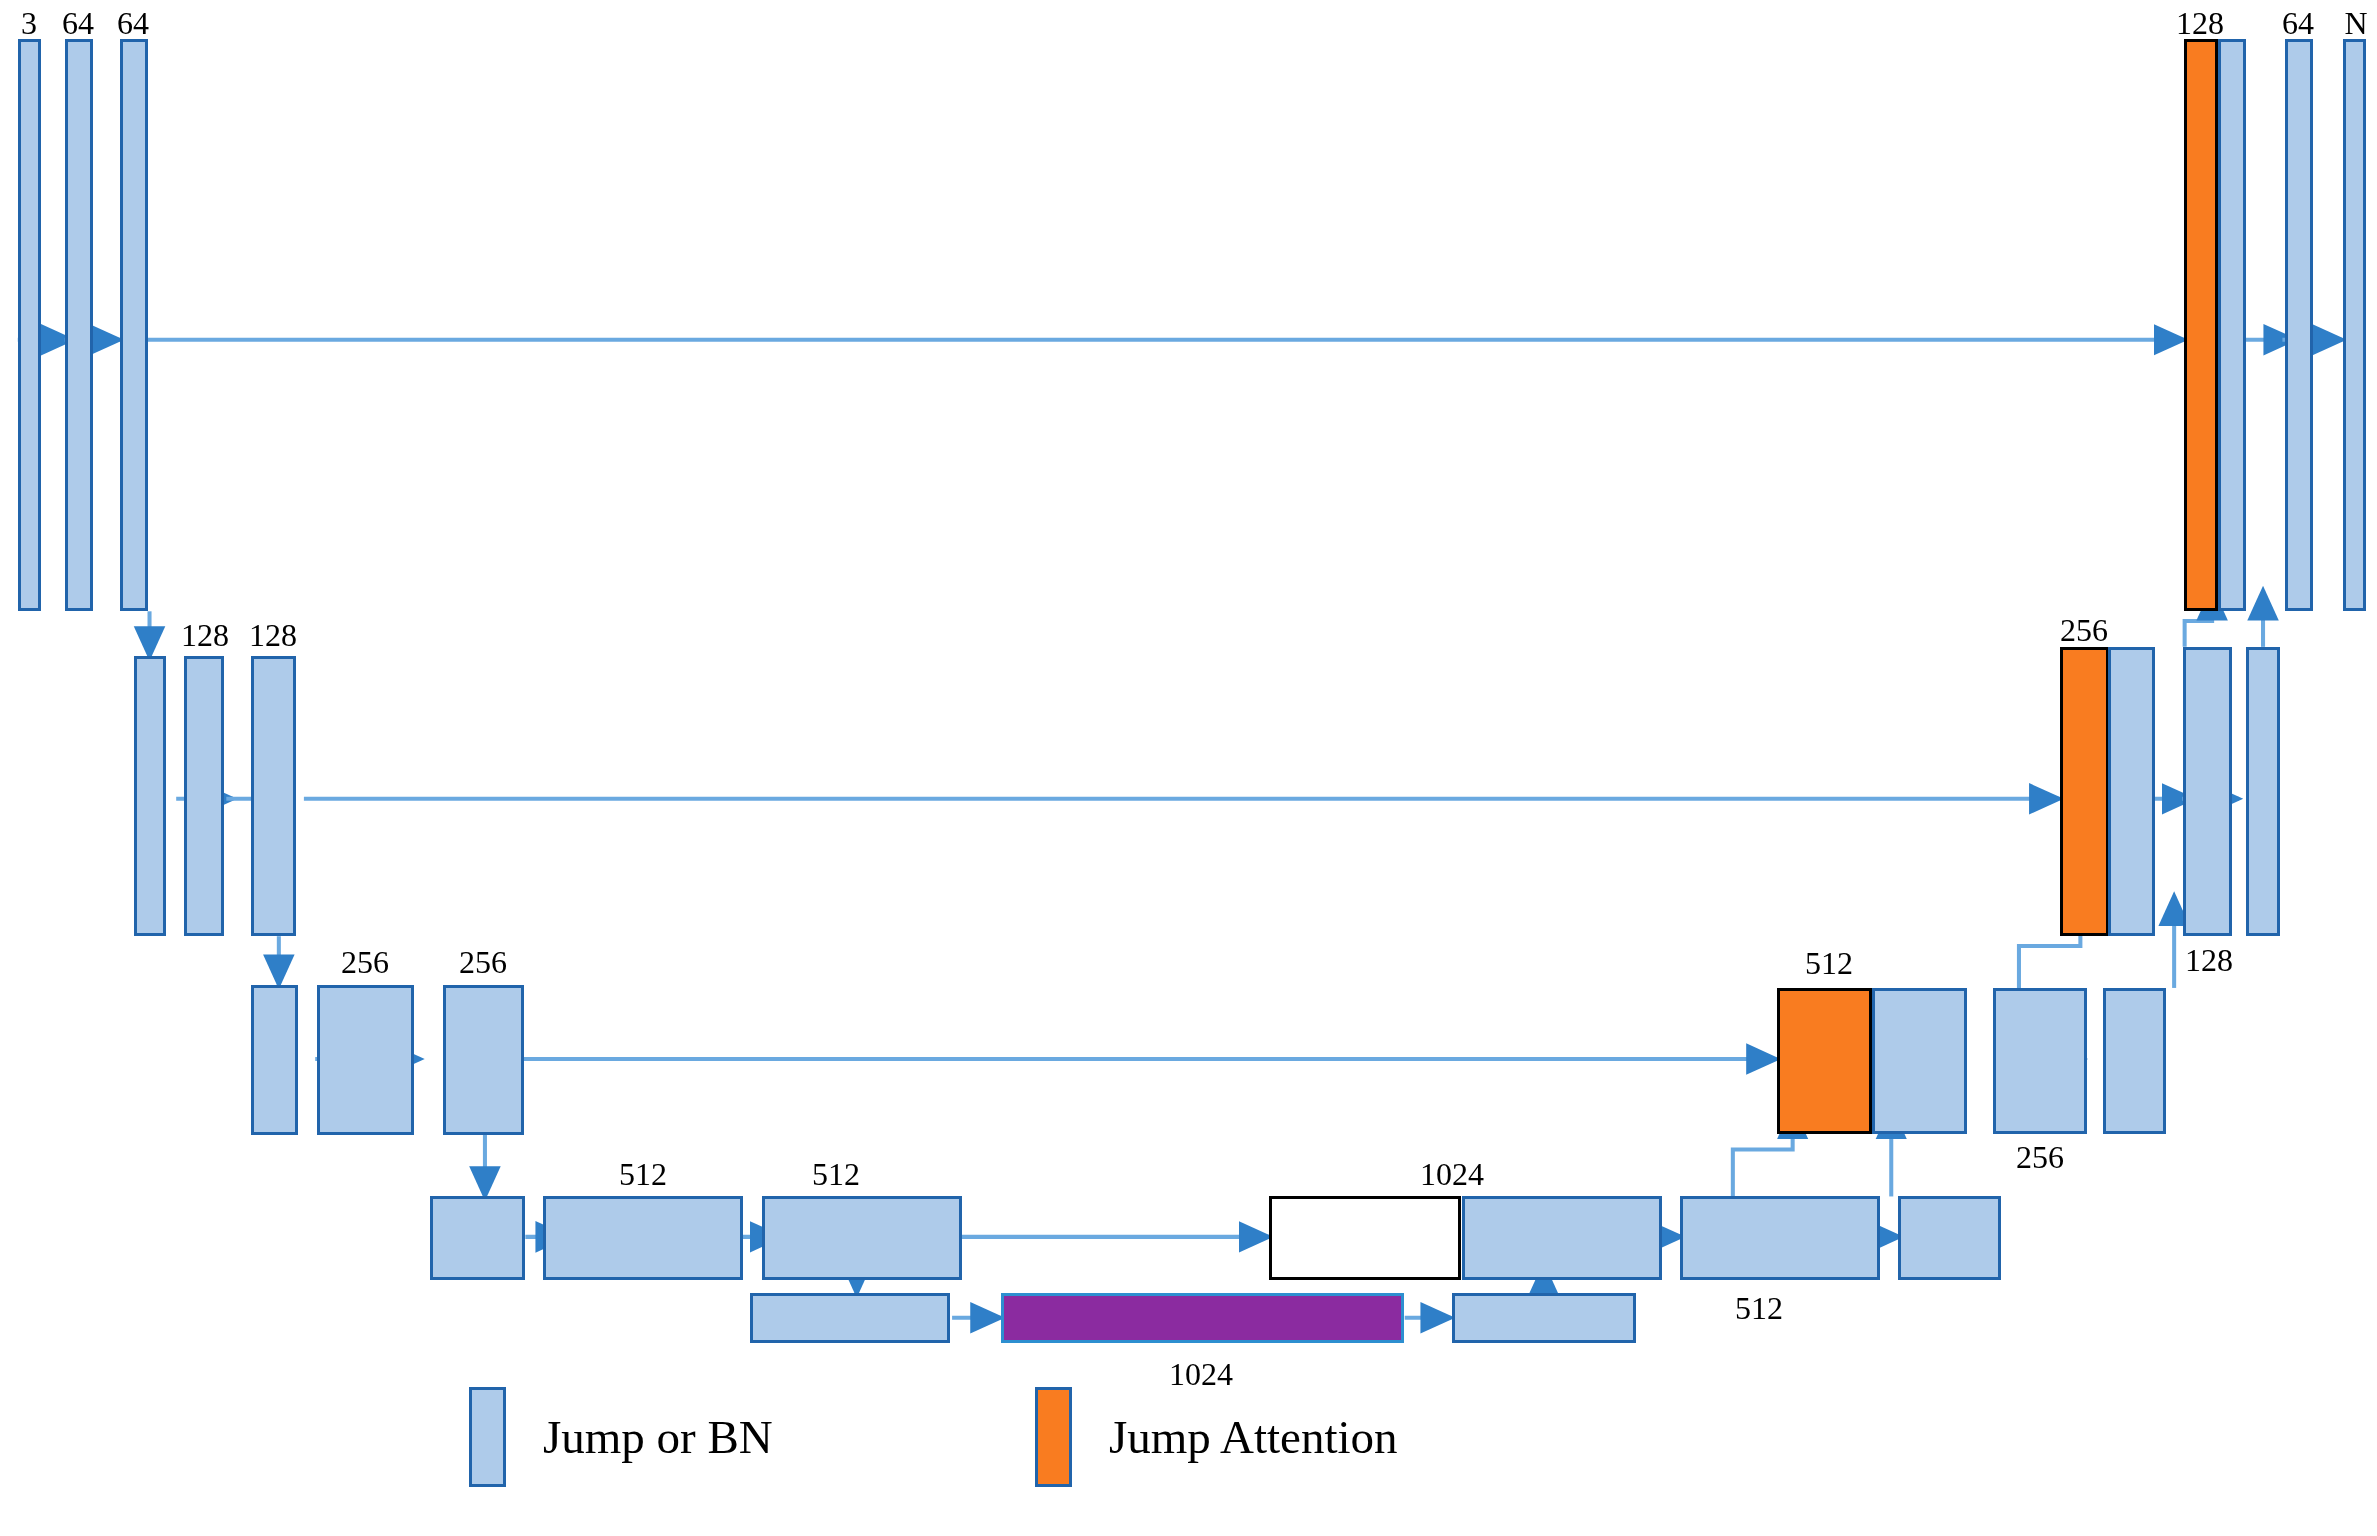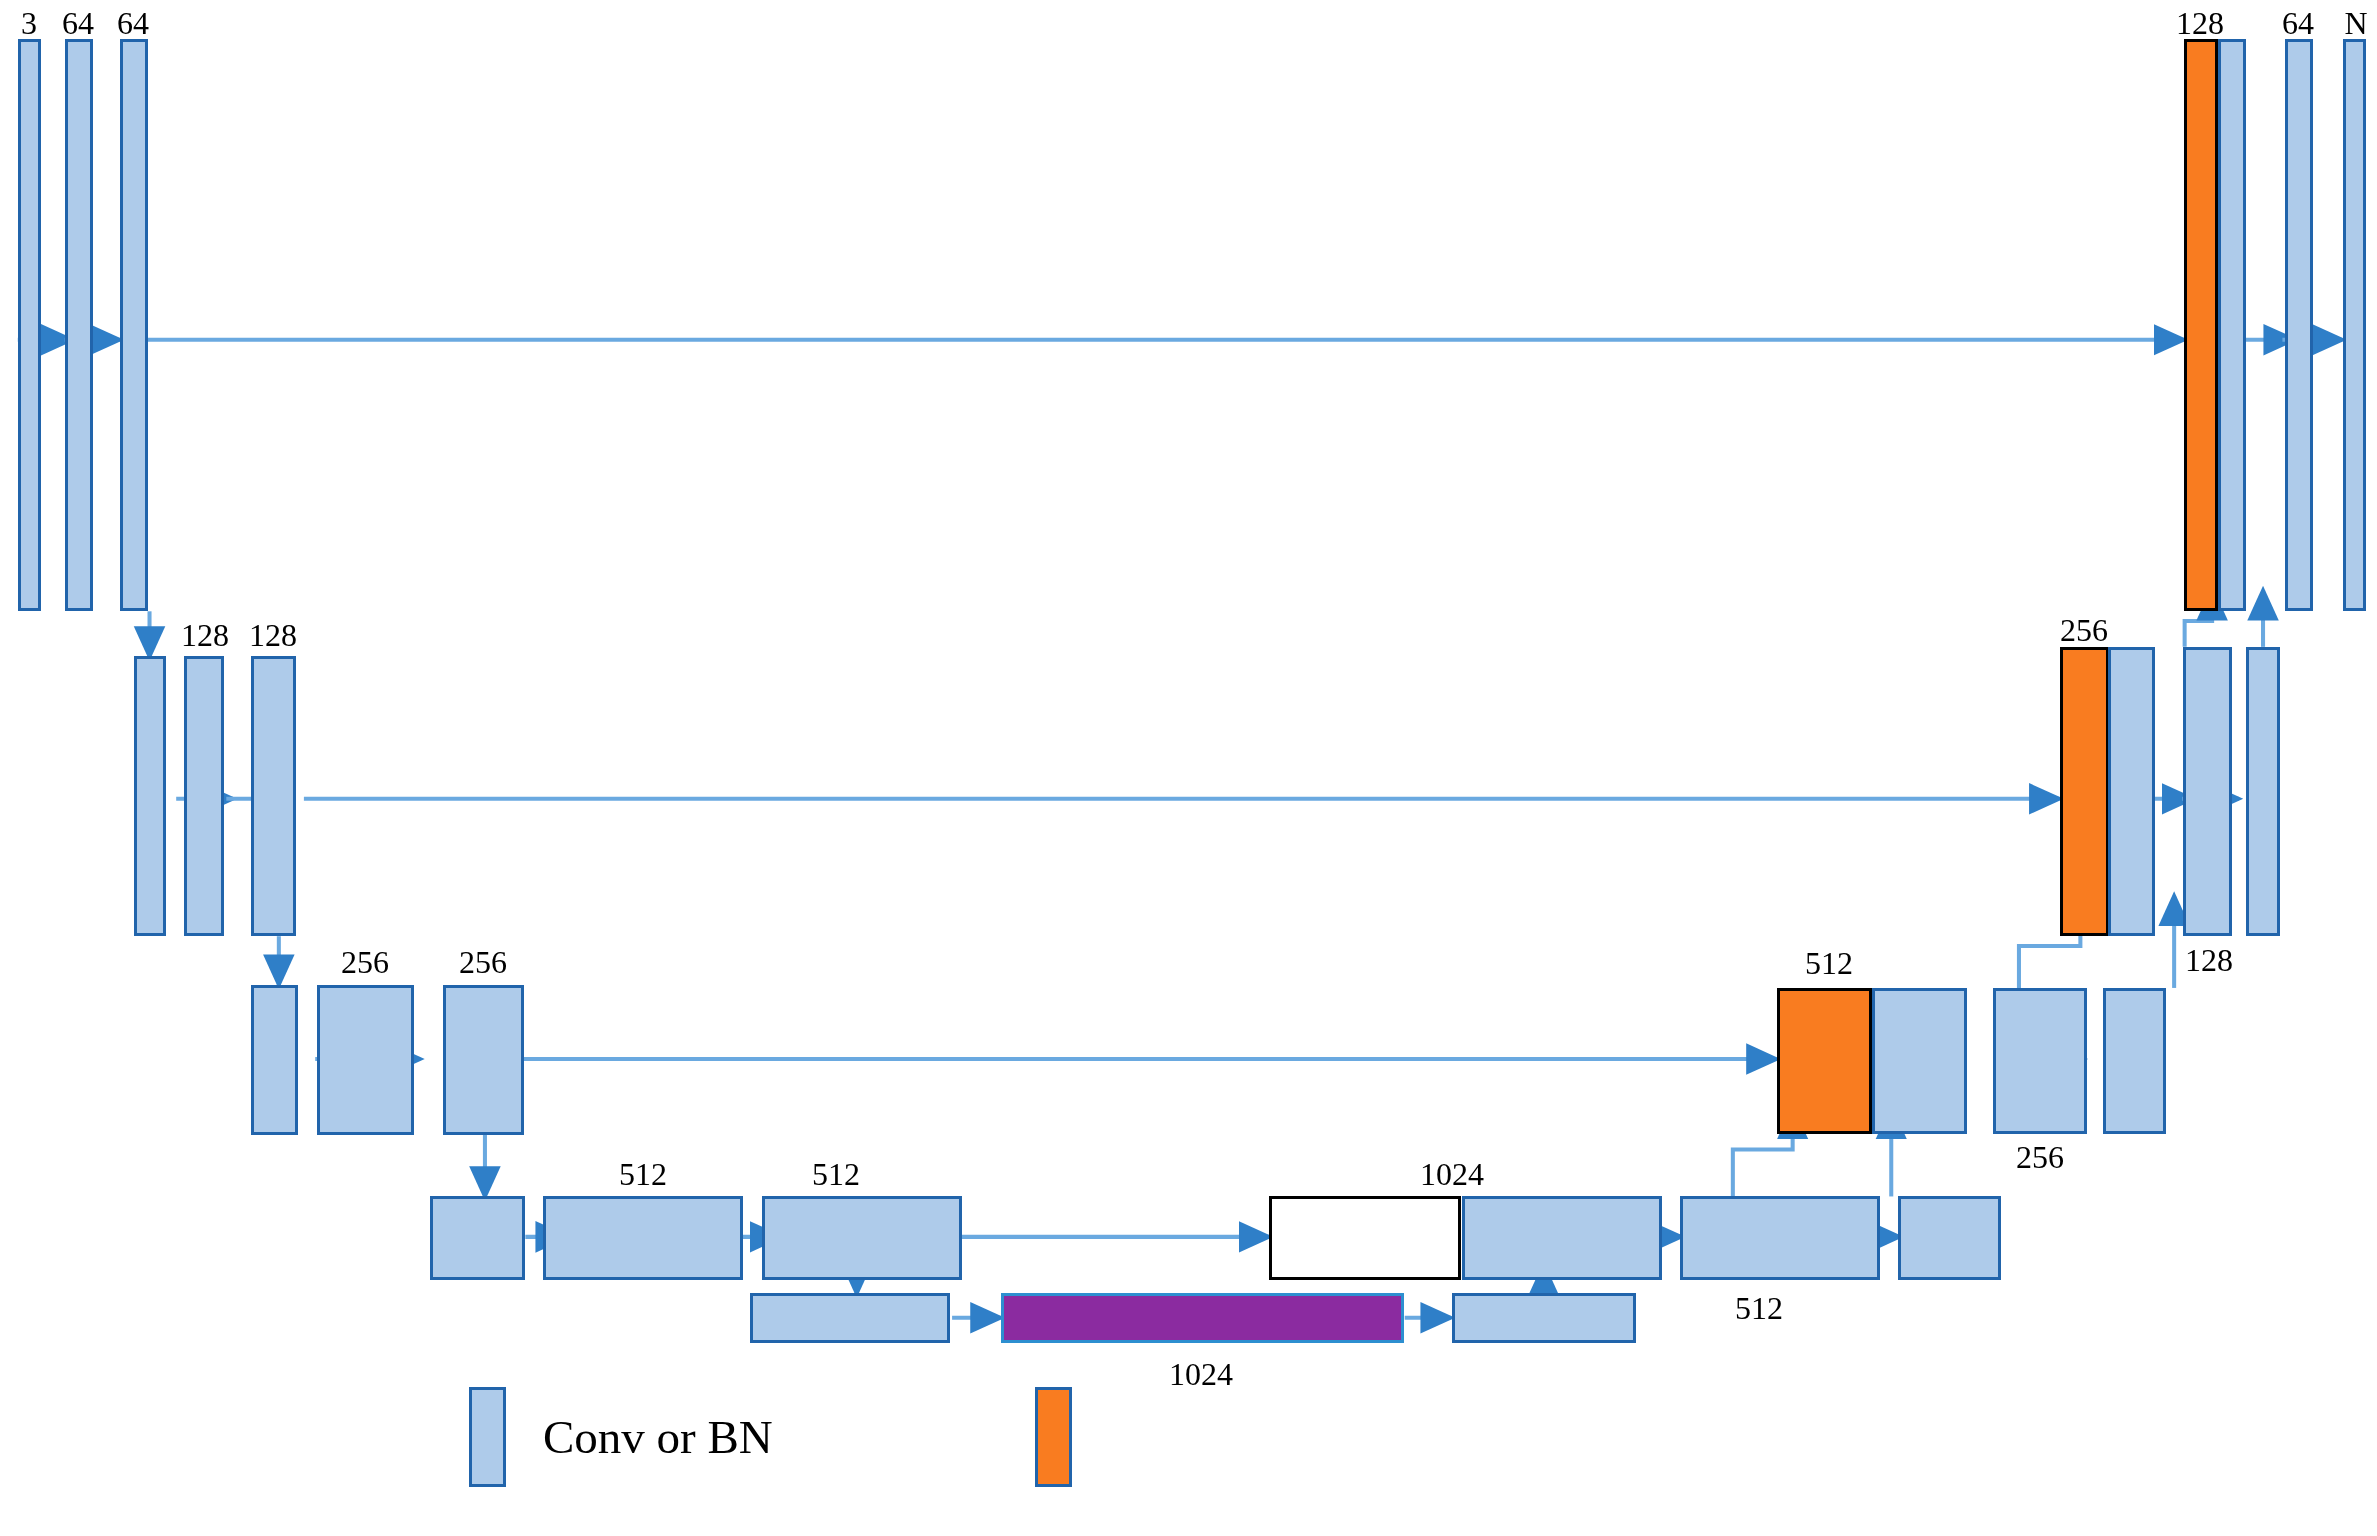--- a/index.html
+++ b/index.html
@@ -211,22 +211,23 @@
   <div class="lbl" style="left:1759px; top:1292px;">512</div>
 
   <div class="nodebox" style="left:750px; top:1293px; width:200px; height:50px;"></div>
   <div class="nodebox lstm" style="left:1001px; top:1293px; width:403px; height:50px;"></div>
   <div class="nodebox" style="left:1452px; top:1293px; width:184px; height:50px;"></div>
 
   <div class="lbl" style="left:1201px; top:1358px;">1024</div>
 
   <div class="legend-item" style="left:469px; top:1387px;">
     <div class="legend-swatch"></div>
-    <div class="legend-text">Conv or BN</div>
+    <div class="legend-text">Jump or BN</div>
   </div>
 
   <div class="legend-item" style="left:1035px; top:1387px;">
     <div class="legend-swatch attn"></div>
+    <div class="legend-text">Jump Attention</div>
   </div>
 
 
 </div>
 
 
 </body></html>

